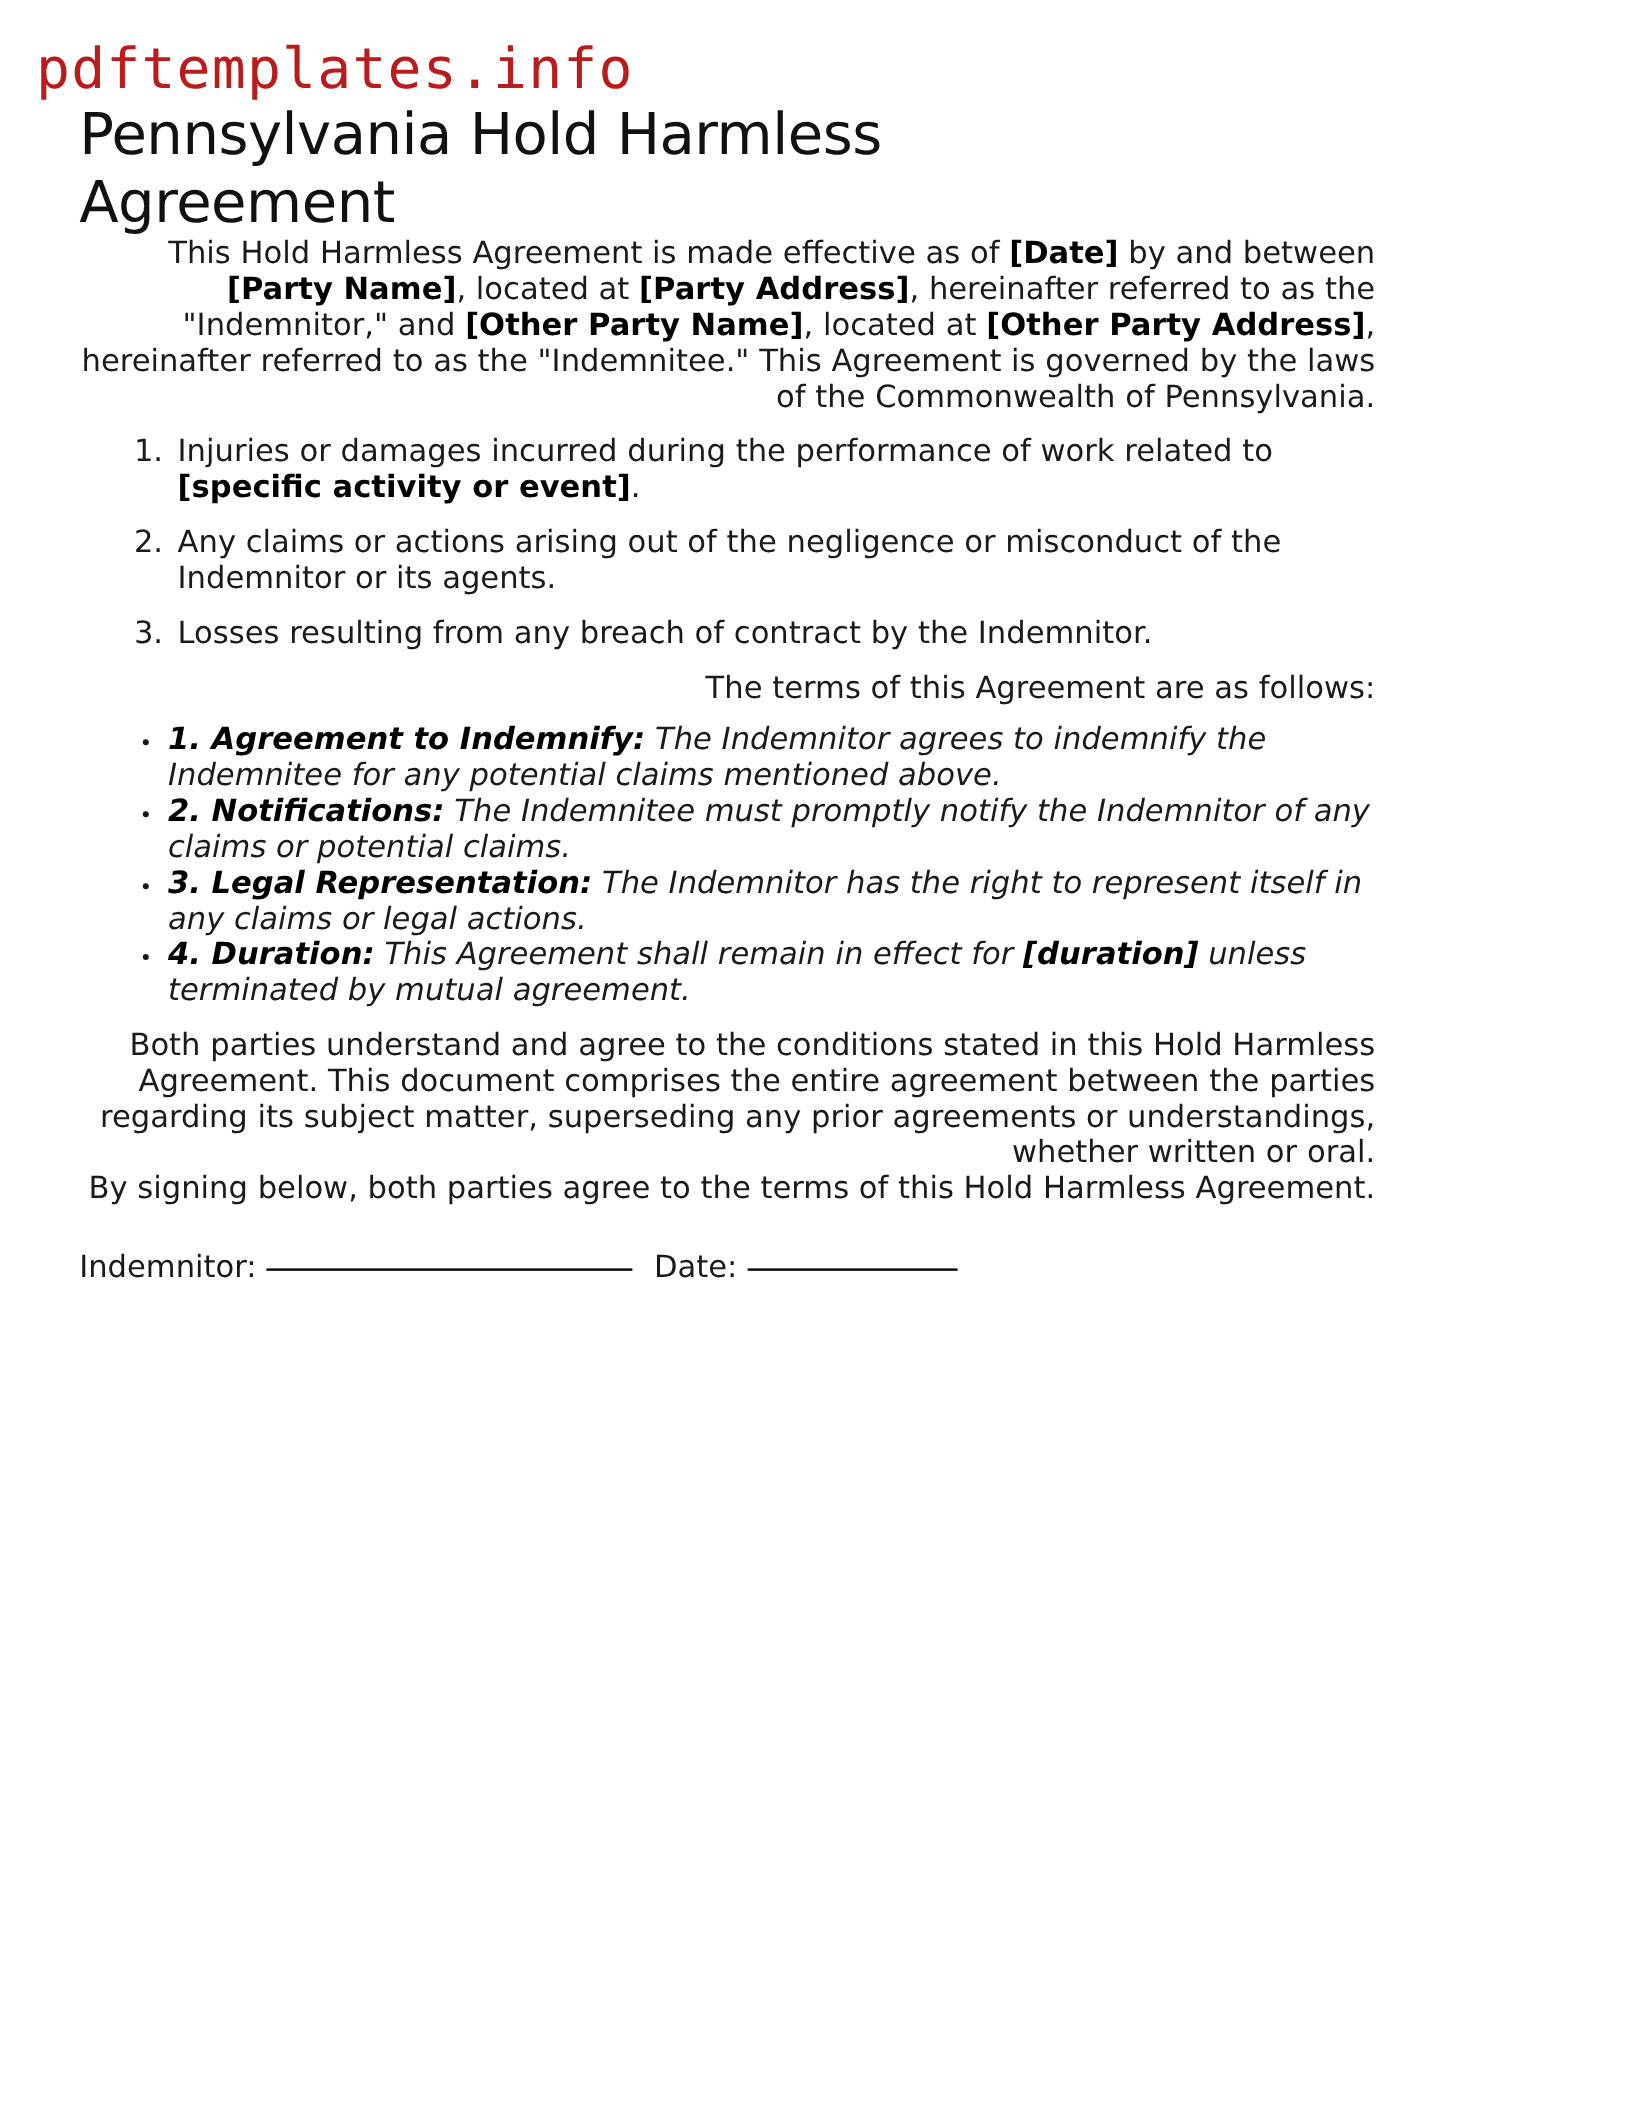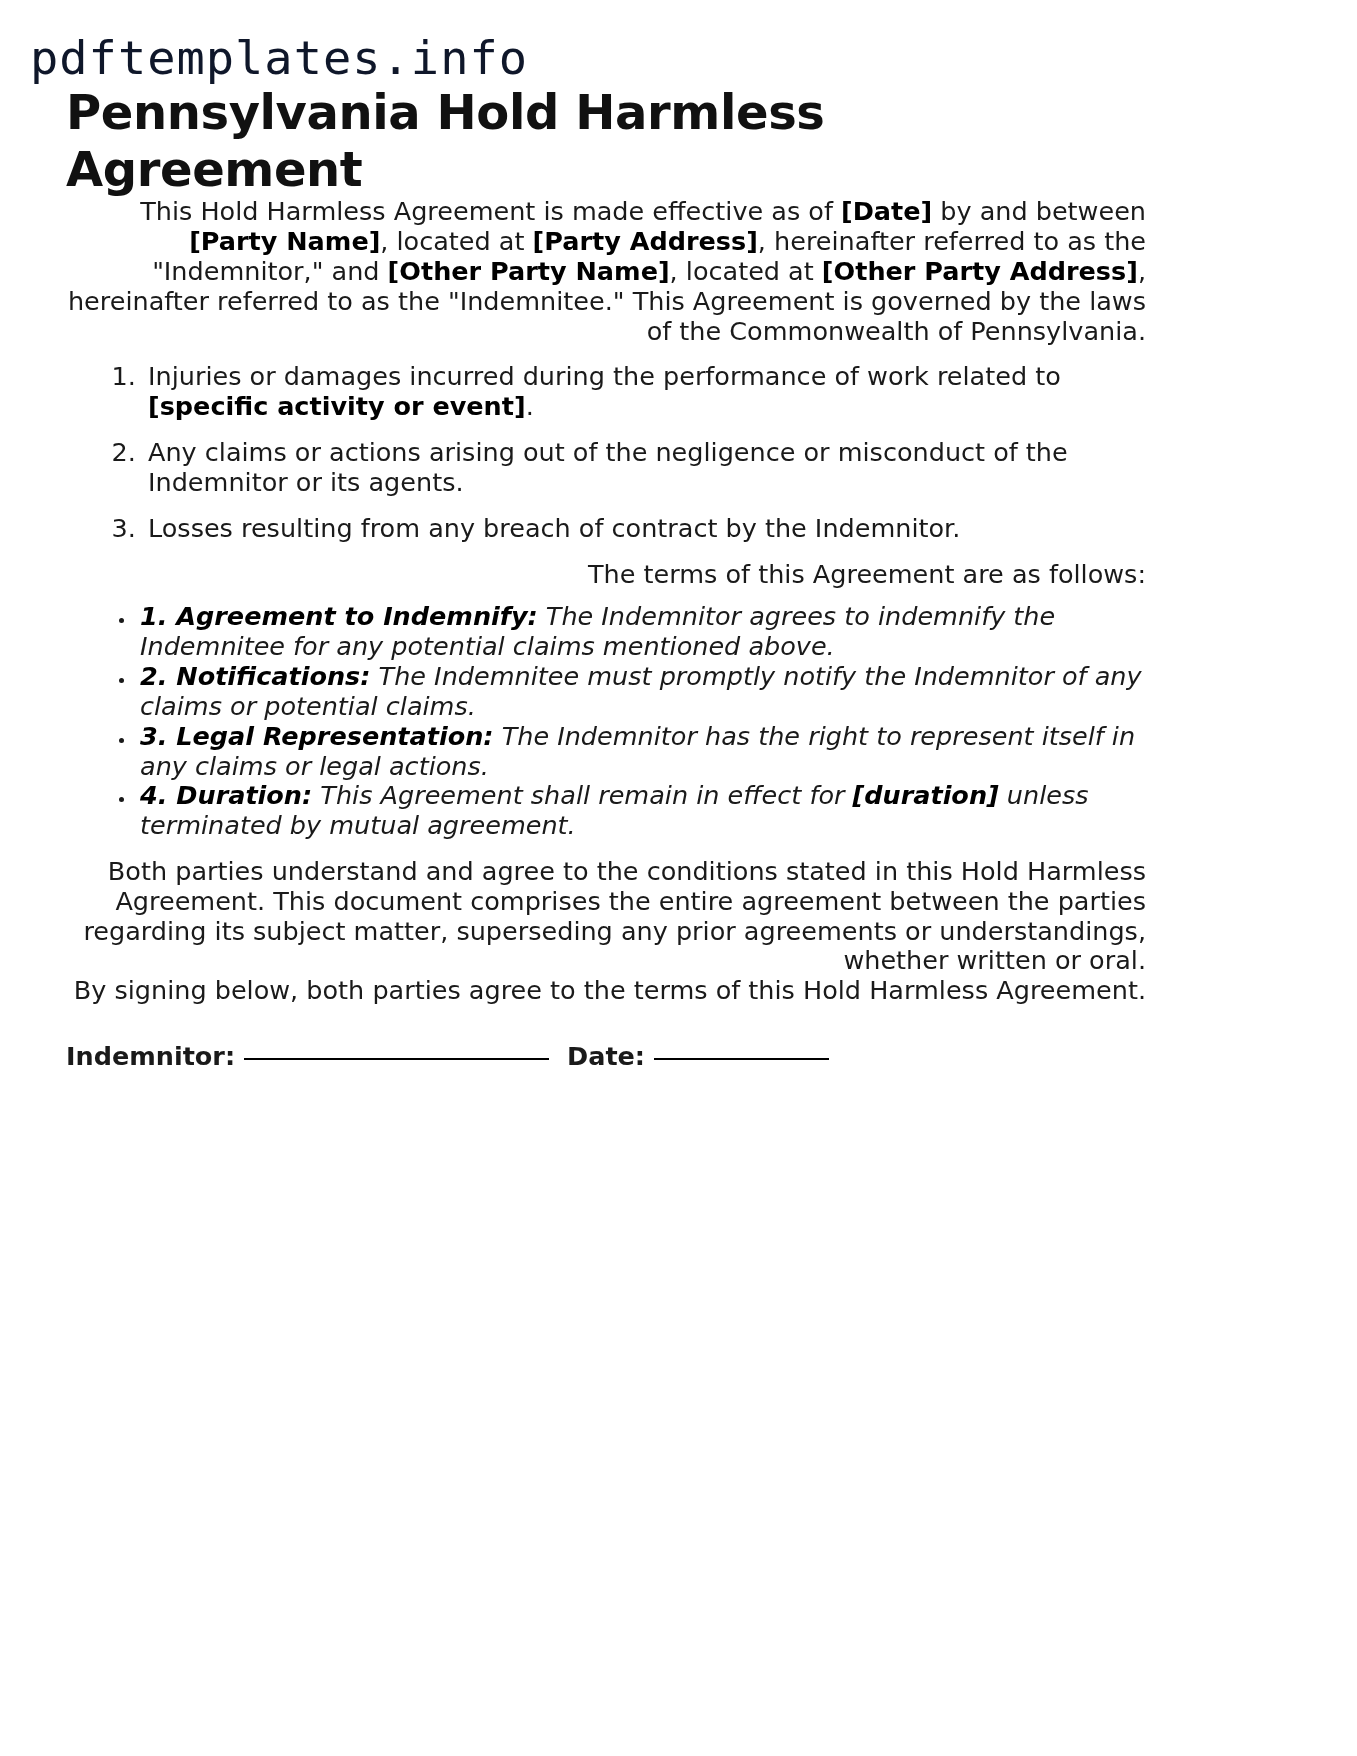--- a/index.html
+++ b/index.html
@@ -22,33 +22,33 @@
     background: #ffffff;
     box-sizing: border-box;
   }
   .watermark {
     position: absolute;
     left: 30px;
     top: 34px;
     font-family: "DejaVu Sans Mono", monospace;
     font-size: 47px;
     letter-spacing: 1px;
-    color: #0f172a;
+    color: #b91c1c;
     white-space: nowrap;
     line-height: 1;
   }
   .content {
     position: absolute;
     left: 66px;
     top: 84px;
     width: 1080px;
   }
   h1.doc-title {
     font-family: "DejaVu Sans", sans-serif;
-    font-weight: bold;
+    font-weight: normal;
     font-size: 48px;
     line-height: 1.18;
     letter-spacing: -0.4px;
     margin: 0 0 0 0;
     padding: 0;
     width: 860px;
     color: #111111;
   }
   p.para {
     font-size: 25.5px;
@@ -93,21 +93,20 @@
     font-size: 17px;
   }
 
   .sig-block { margin-top: 36px; }
   .sig-row {
     font-size: 25.5px;
     line-height: 1.17;
     color: #1a1a1a;
     margin-top: 0;
     white-space: pre;
-    font-weight: bold;
   }
   .sig-row + .sig-row { margin-top: 25px; }
   .rule {
     display: inline-block;
     border-bottom: 2.6px solid #000000;
     vertical-align: 5px;
     height: 0;
   }
   .rule-long { width: 305px; }
   .rule-short { width: 175px; }

